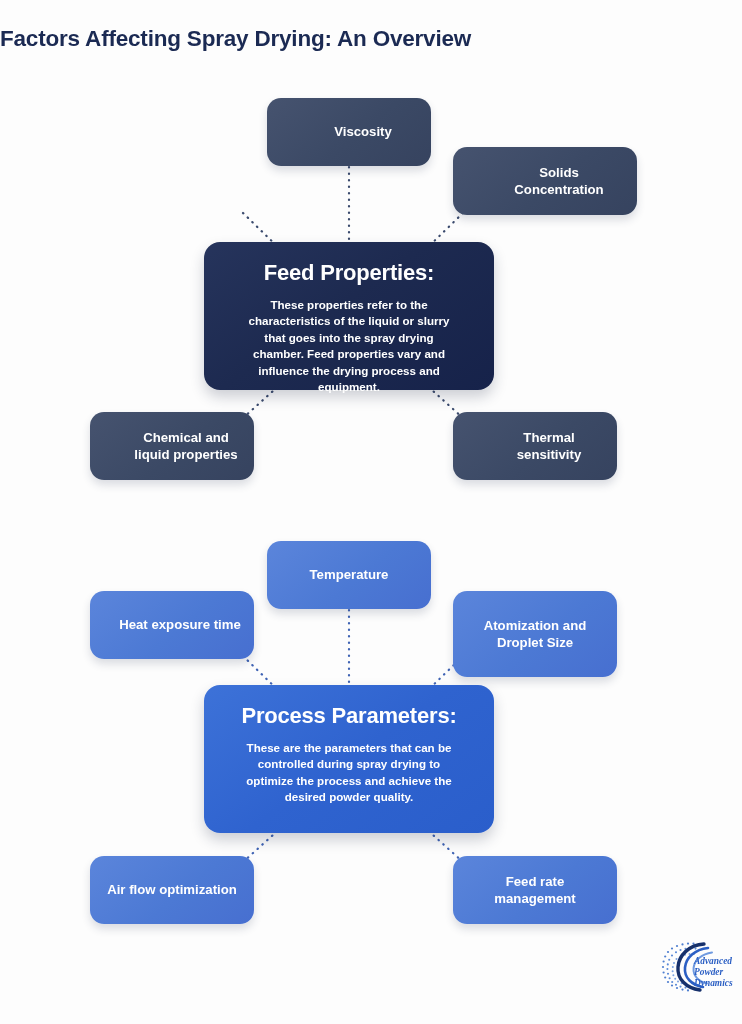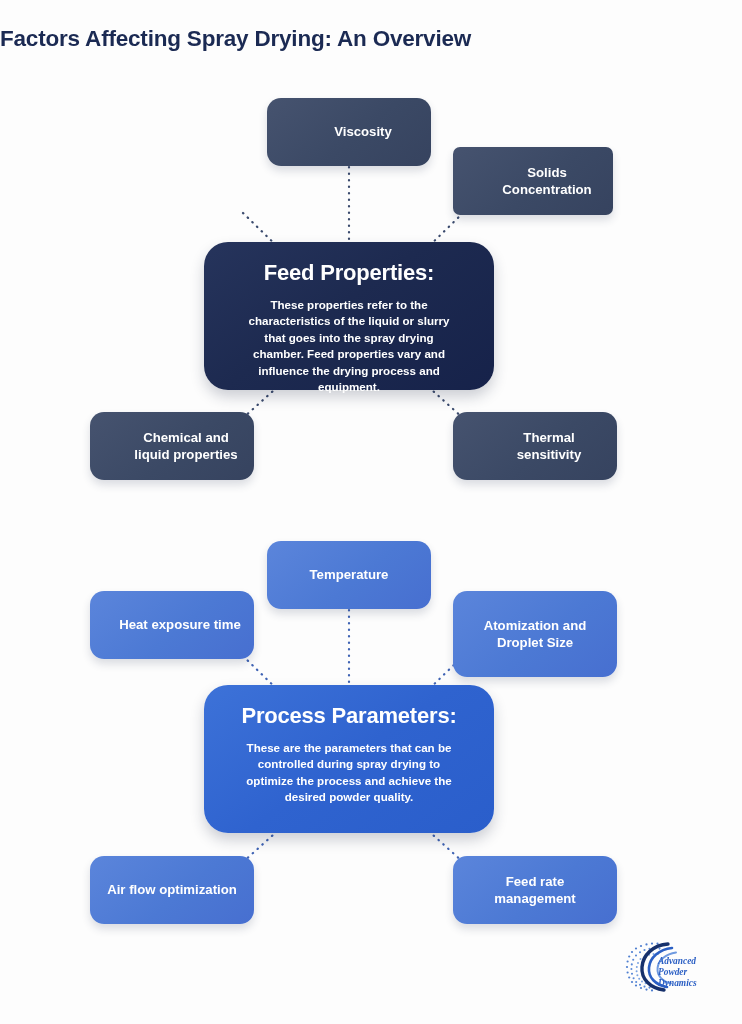--- a/index.html
+++ b/index.html
@@ -70,21 +70,21 @@
   }
 
   
   .node.blue {
     background: linear-gradient(140deg, #5b85db 0%, #4c79d4 55%, #476fd0 100%);
   }
 
   
   .main-card {
     position: absolute;
-    border-radius: 24px;
+    border-radius: 16px;
     box-sizing: border-box;
     color: #ffffff;
     text-align: center;
     padding: 18px 36px 20px;
     box-shadow: 0 7px 14px rgba(30, 40, 70, 0.22);
   }
   .main-card.dark {
     background: linear-gradient(145deg, #26345c 0%, #1d2a50 45%, #16224a 100%);
   }
   .main-card.blue {
@@ -98,21 +98,21 @@
   }
   .main-card .card-body {
     font-size: 11.6px;
     font-weight: bold;
     line-height: 1.42;
   }
 
   
   .logo {
     position: absolute;
-    left: 623px;
+    left: 659px;
     top: 938px;
     width: 74px;
     height: 58px;
   }
   .logo svg { display: block; }
 </style>
 </head>
 <body>
 
 <div id="infographic">
@@ -136,21 +136,21 @@
       <line x1="243" y1="862" x2="283" y2="826"></line>
       <line x1="463" y1="862" x2="423" y2="826"></line>
     </g>
   </svg>
 
   <div class="node dark" style="left:267px; top:98px; width:164px; height:68px;">
     <span>Viscosity</span>
   </div>
 
 
-  <div class="node dark" style="left:453px; top:147px; width:160px; height:68px;border-radius:7px;">
+  <div class="node dark" style="left:453px; top:147px; width:184px; height:68px;">
     <span>Solids Concentration</span>
   </div>
 
   <div class="main-card dark" style="left:204px; top:242px; width:290px; height:148px;">
     <div class="card-title">Feed Properties:</div>
     <div class="card-body">These properties refer to the characteristics of the liquid or slurry that goes into the spray drying chamber. Feed properties vary and influence the drying process and equipment.</div>
   </div>
 
   <div class="node dark" style="left:90px; top:412px; width:164px; height:68px;">
     <span>Chemical and liquid properties</span>

